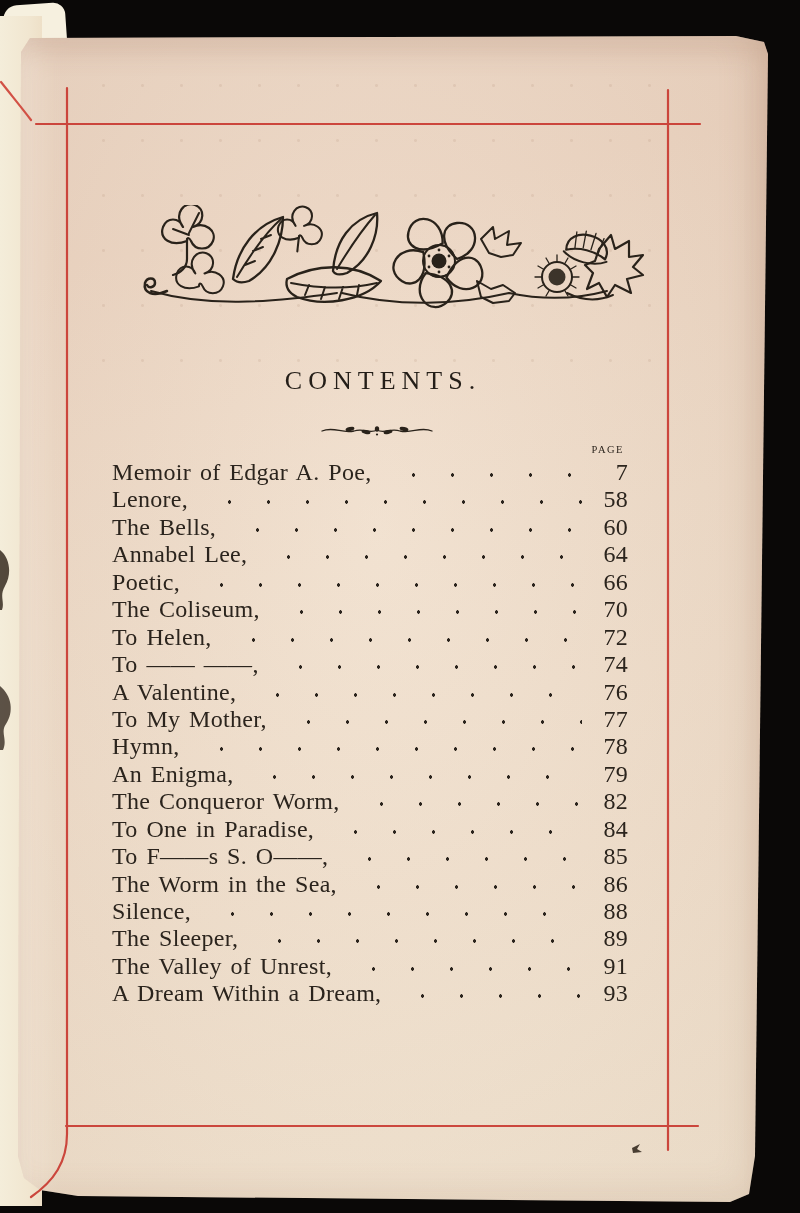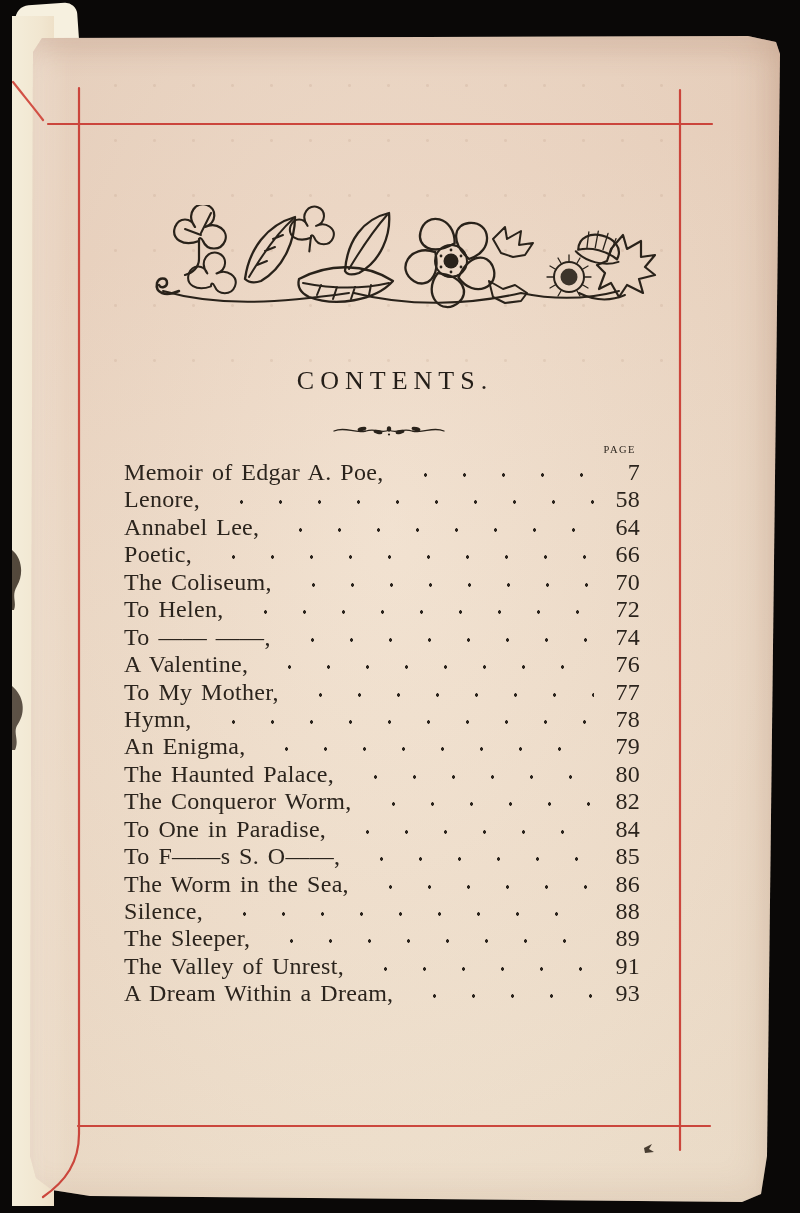--- a/index.html
+++ b/index.html
@@ -3,21 +3,21 @@
 <meta charset="utf-8">
 <style>
   html,body{margin:0;padding:0;}
   body{
     width:800px;height:1213px;
     background:#0a0807;
     overflow:hidden;
     font-family:"Liberation Serif", serif;
     position:relative;
   }
-  #photo{position:absolute;inset:0;width:688px;height:1213px;margin-left:12px;}
+  #photo{position:absolute;inset:0;width:688px;height:1213px;}
 
   
   .under-corner{
     position:absolute;left:4px;top:4px;width:62px;height:44px;
     background:#f6f0df;border-radius:14px 12px 0 0;
     transform:rotate(-4deg);
   }
   .under-strip{
     position:absolute;left:0;top:16px;width:42px;height:1190px;
     background:linear-gradient(90deg,#f4edda 0%,#f1e6d0 70%,#eee0c8 100%);
@@ -193,20 +193,25 @@
         <span class="t-title">Memoir of Edgar A. Poe,</span>
         <span class="t-leader"></span>
         <span class="t-num">7</span>
       </div>
       <div class="row">
         <span class="t-title">Lenore,</span>
         <span class="t-leader"></span>
         <span class="t-num">58</span>
       </div>
       <div class="row">
+        <span class="t-title">The Bells,</span>
+        <span class="t-leader"></span>
+        <span class="t-num">60</span>
+      </div>
+      <div class="row">
         <span class="t-title">Annabel Lee,</span>
         <span class="t-leader"></span>
         <span class="t-num">64</span>
       </div>
       <div class="row">
         <span class="t-title">Poetic,</span>
         <span class="t-leader"></span>
         <span class="t-num">66</span>
       </div>
       <div class="row">
@@ -238,25 +243,20 @@
         <span class="t-title">Hymn,</span>
         <span class="t-leader"></span>
         <span class="t-num">78</span>
       </div>
       <div class="row">
         <span class="t-title">An Enigma,</span>
         <span class="t-leader"></span>
         <span class="t-num">79</span>
       </div>
       <div class="row">
-        <span class="t-title">The Haunted Palace,</span>
-        <span class="t-leader"></span>
-        <span class="t-num">80</span>
-      </div>
-      <div class="row">
         <span class="t-title">The Conqueror Worm,</span>
         <span class="t-leader"></span>
         <span class="t-num">82</span>
       </div>
       <div class="row">
         <span class="t-title">To One in Paradise,</span>
         <span class="t-leader"></span>
         <span class="t-num">84</span>
       </div>
       <div class="row">

